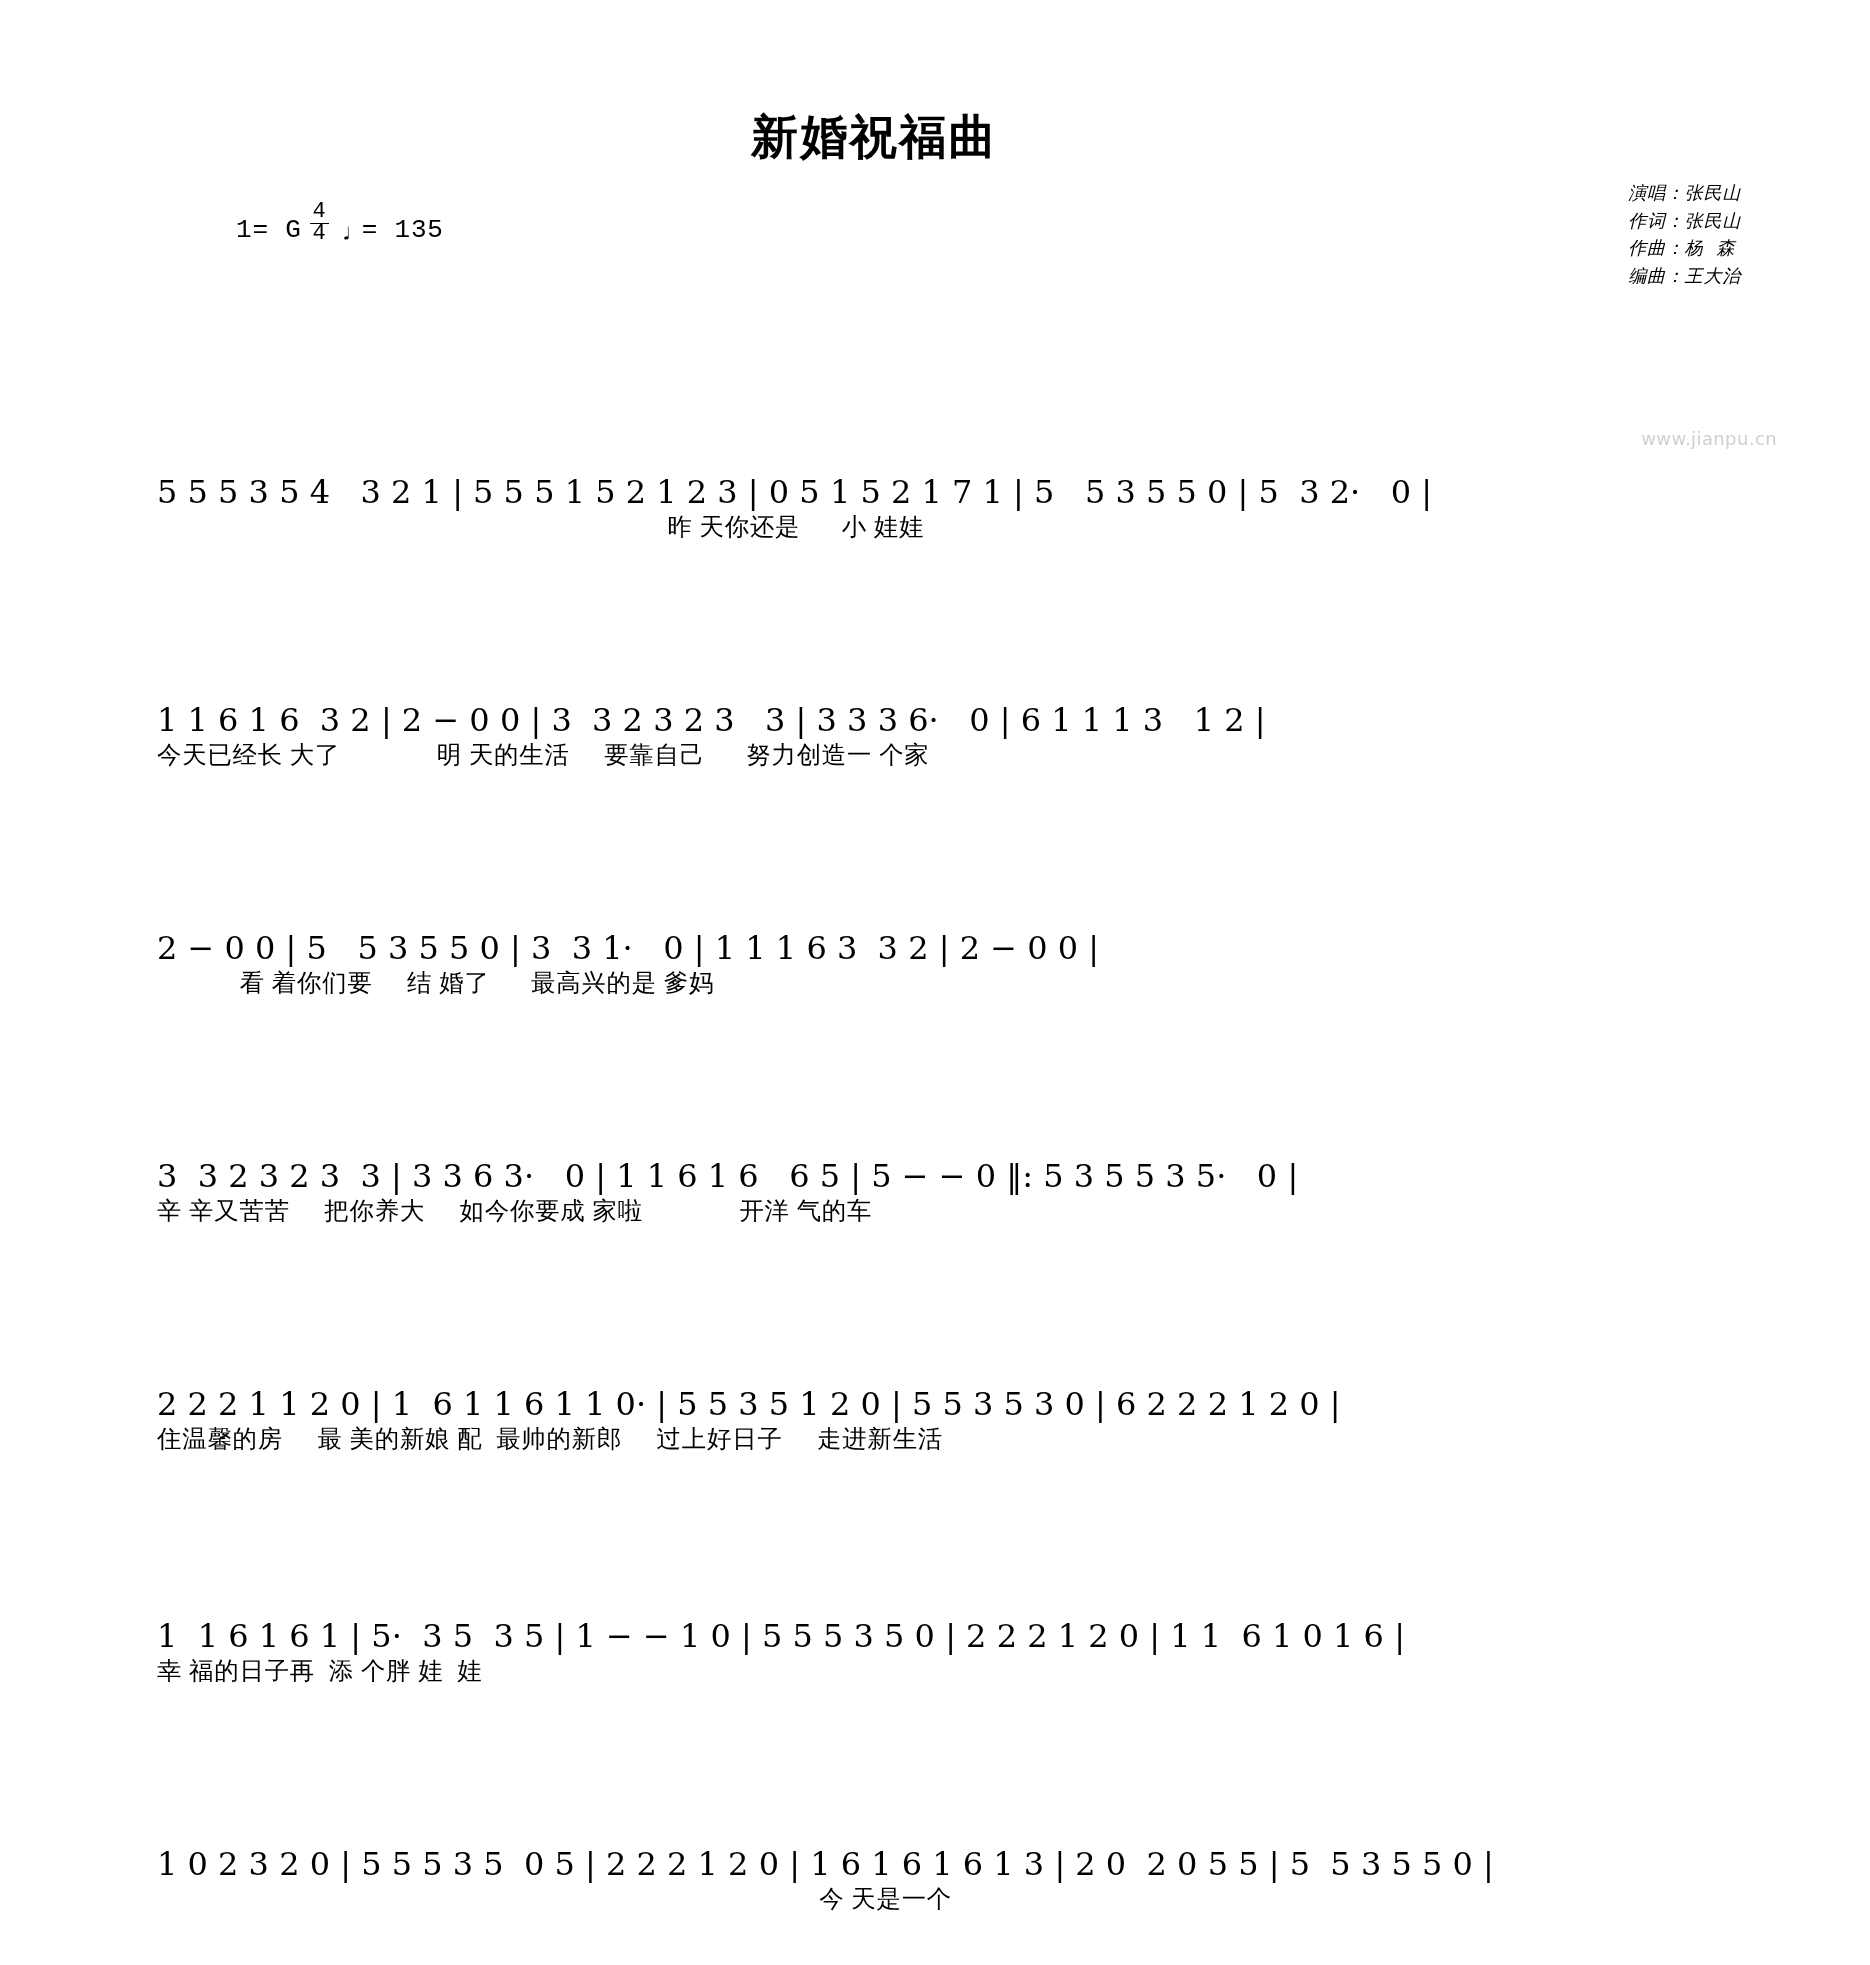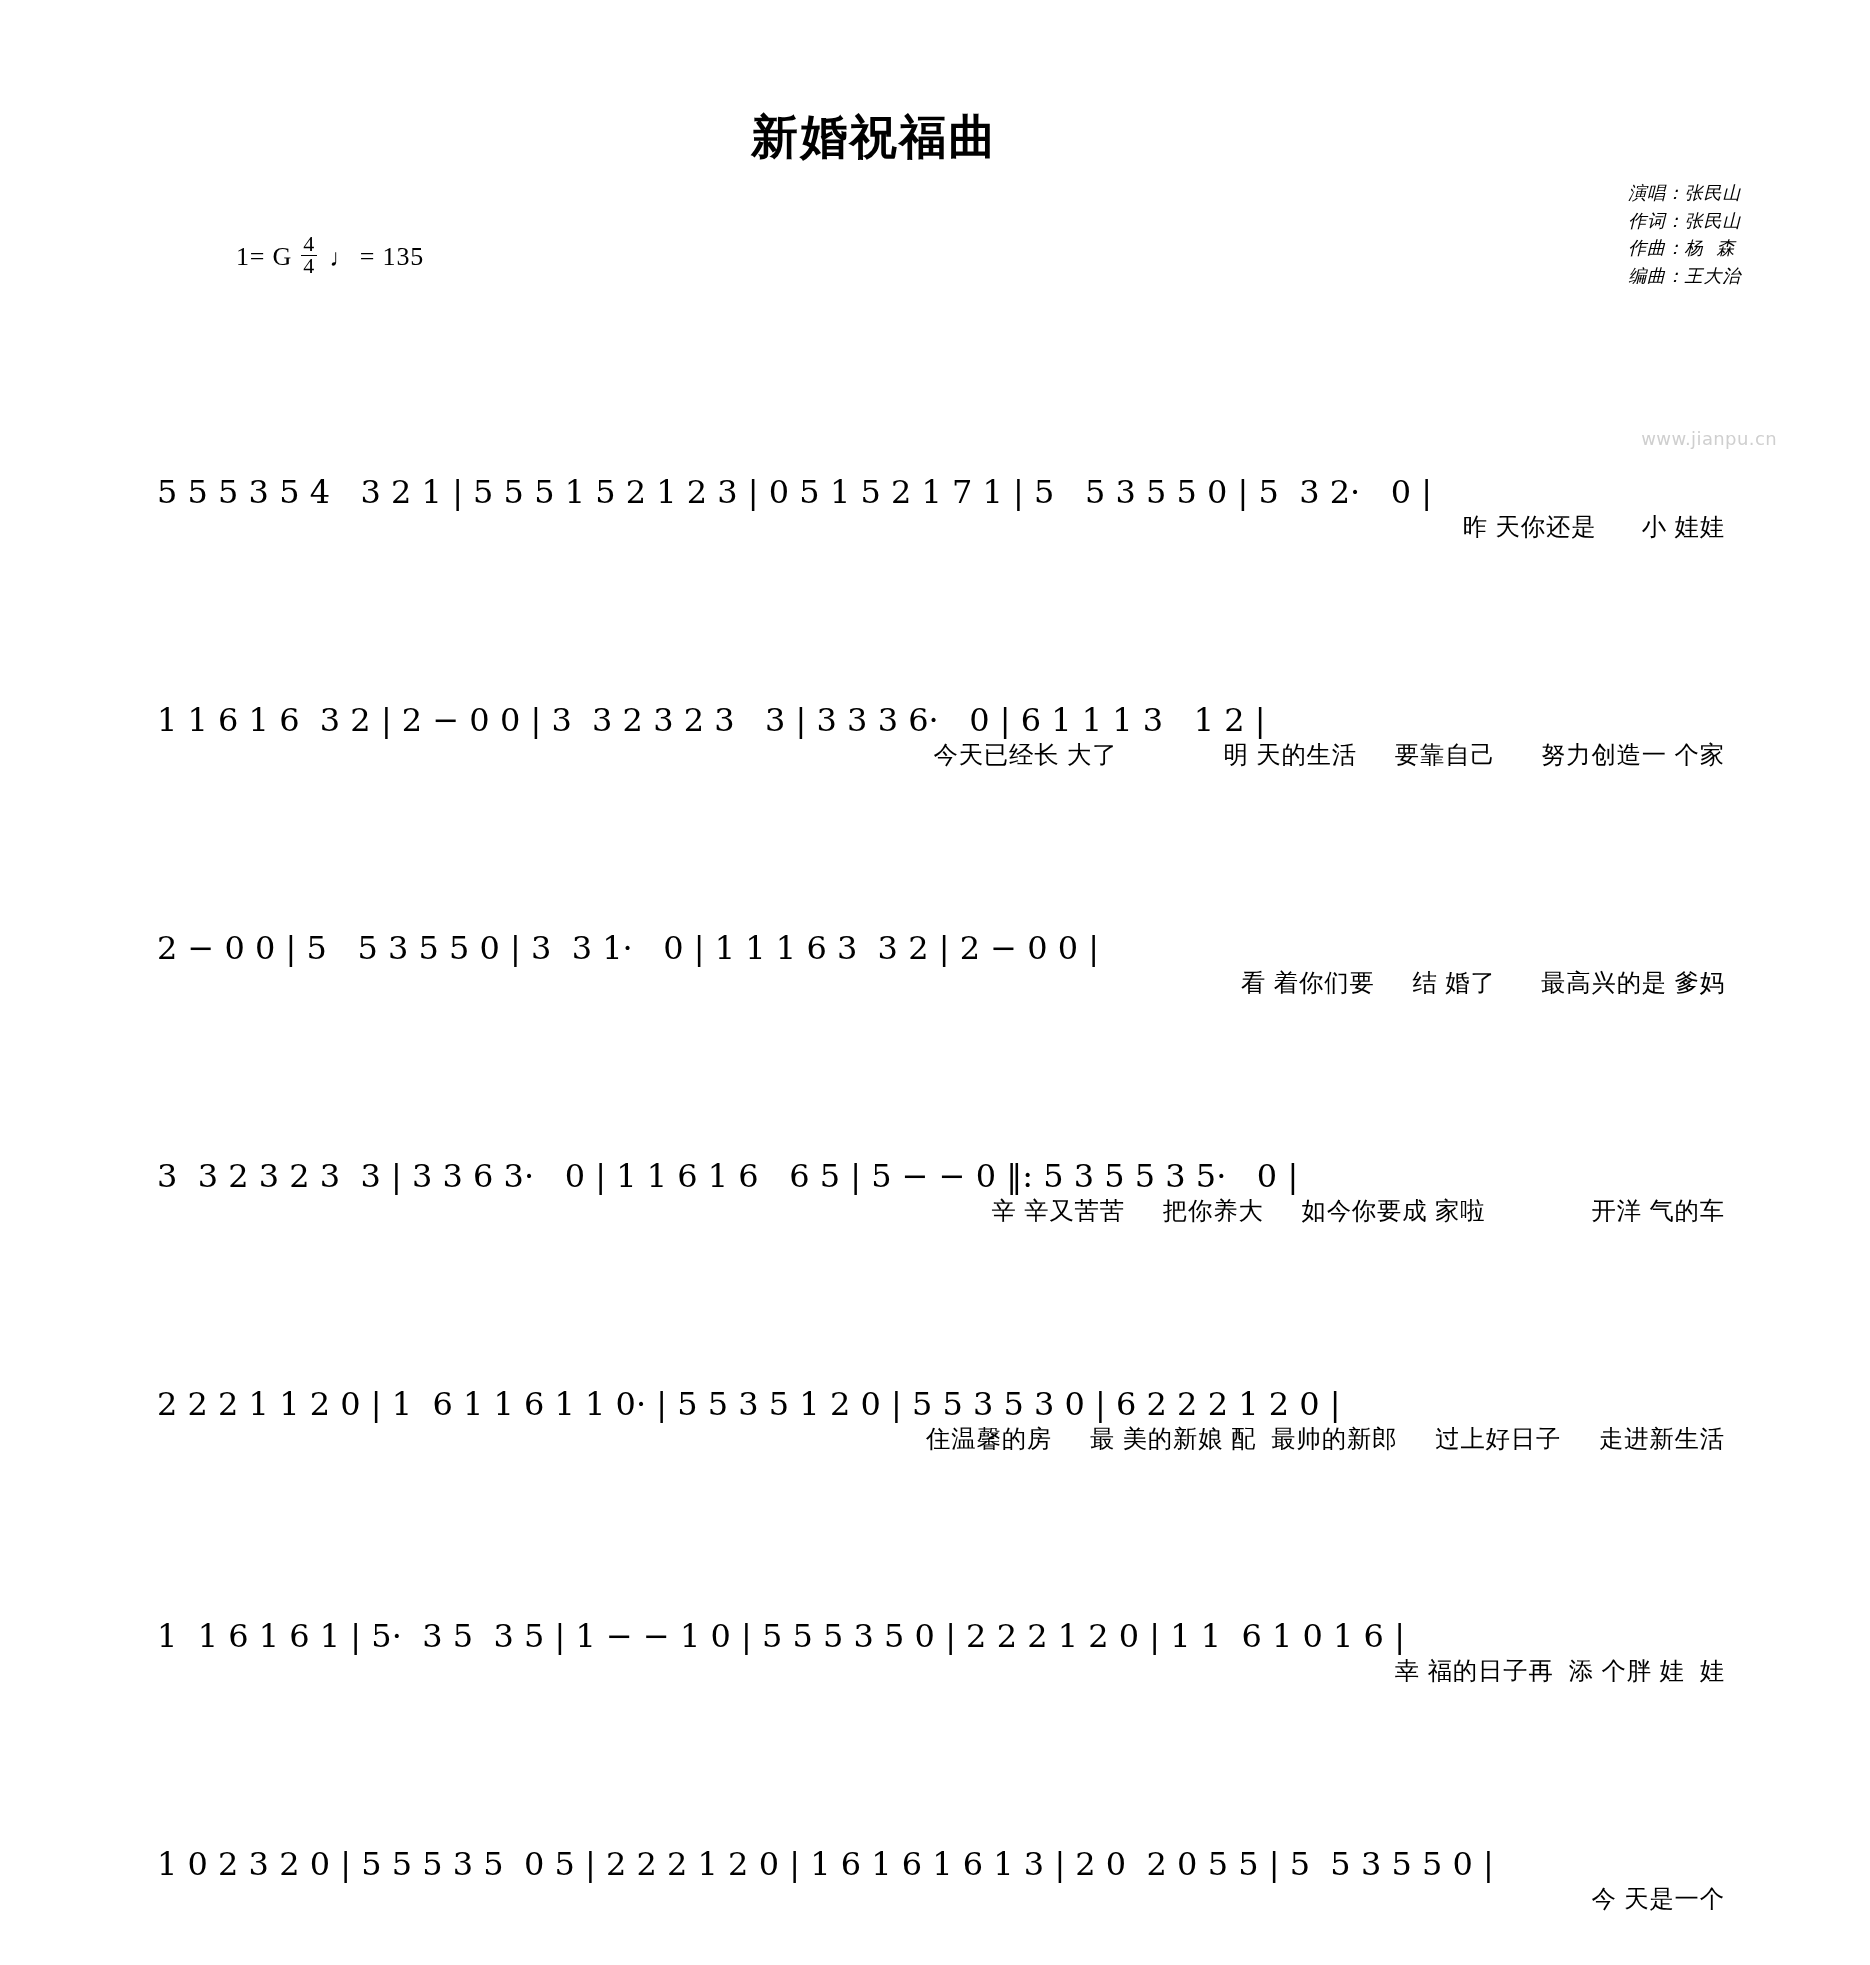--- a/index.html
+++ b/index.html
@@ -46,25 +46,25 @@
     font-size: 18px;
     line-height: 27.5px;
     letter-spacing: 0.8px;
     font-style: italic;
   }
   .credits div { white-space: pre; }
 
   
   .keyblock {
     position: absolute;
-    top: 236px;
+    top: 204px;
     left: 236px;
     display: flex;
-    align-items: center;
-    font-family: Liberation Serif, serif;
+    align-items: flex-end;
+    font-family: Liberation Mono, monospace;
     font-size: 26px;
     letter-spacing: 0.8px;
   }
   .keyblock .key { margin-right: 8.6px; }
   .meter {
     display: inline-flex;
     flex-direction: column;
     align-items: center;
     line-height: 0.92;
     font-size: 22px;
@@ -93,25 +93,24 @@
     font-family: "DejaVu Serif", serif;
     font-size: 32px;
     letter-spacing: 0px;
     white-space: pre;
     display: flex;
     align-items: flex-end;
   }
   .lyric-row {
     position: relative;
     height: 41px;
-    font-family: Liberation Sans, sans-serif;
+    font-family: Liberation Serif, serif;
     font-size: 24.4px;
     white-space: pre;
     letter-spacing: 0.8px;
-    text-align: right;
   }
   .site-mark {
     position: absolute;
     right: 94px;
     top: 428px;
     font-family: "DejaVu Sans", sans-serif;
     font-size: 18px;
     color: #cfcfcf;
     letter-spacing: 0.4px;
   }

